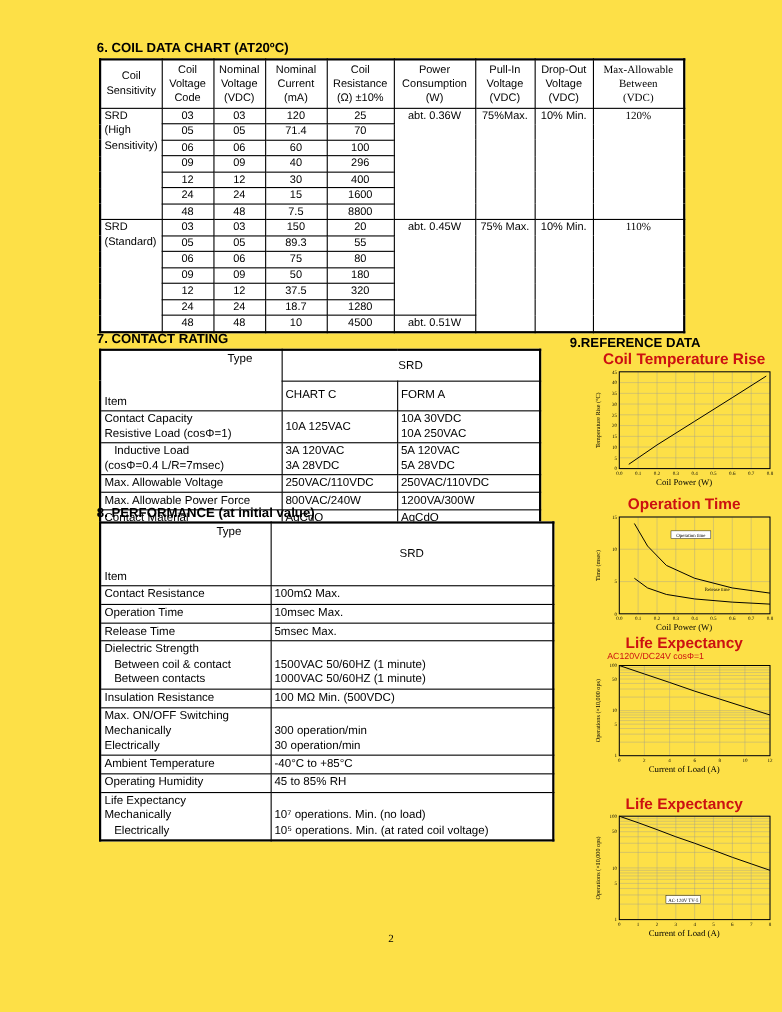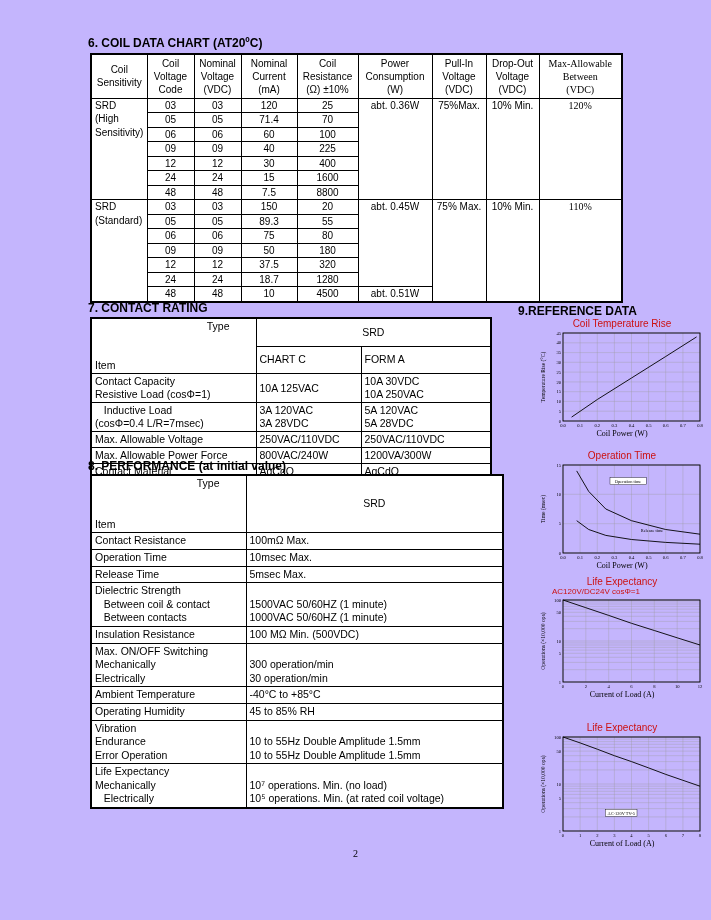--- a/index.html
+++ b/index.html
@@ -1,18 +1,18 @@
 <!DOCTYPE html>
 <html><head>
 <meta charset="utf-8">
 <style>
   *{margin:0;padding:0;box-sizing:border-box}
   html,body{background:#fff}
   body{font-family:"Liberation Sans",sans-serif;color:#000}
-  .page{position:relative;width:711px;height:920px;background:#c4b5fd;overflow:hidden}
+  .page{position:relative;width:711px;height:920px;background:#fde047;overflow:hidden}
   .sec-title{position:absolute;font-weight:bold;font-size:12px;white-space:nowrap}
   table{border-collapse:collapse;background:#fff}
   
   .coil-table{position:absolute;left:90px;top:53px;border:2px solid #000;table-layout:fixed}
   .coil-table th,.coil-table td{border:1px solid #000;font-size:10px;padding:0 2px;text-align:center;white-space:pre-line;overflow:hidden}
   .coil-table th{font-weight:normal;height:44px;line-height:13px;vertical-align:middle}
   .coil-table td{height:14px;line-height:13.5px;vertical-align:middle}
   .coil-table td.sens{text-align:left;vertical-align:top;padding-left:3px}
   .coil-table td.top{vertical-align:top}
   .coil-table .serif{font-family:"Liberation Serif",serif}
@@ -22,21 +22,21 @@
   .contact-table th.center{text-align:center}
   .type-item-cell{position:relative;height:28px}
   .type-lbl{position:absolute;top:1px;right:26px}
   .item-lbl{position:absolute;bottom:1px;left:3px}
   
   .perf-table{position:absolute;left:90px;top:474px;border:2px solid #000;table-layout:fixed}
   .perf-table th,.perf-table td{border:1px solid #000;font-size:10.5px;font-weight:normal;padding:1px 3px;text-align:left;vertical-align:top;white-space:pre-wrap;line-height:13.6px}
   .perf-table th.center{text-align:center;vertical-align:middle}
   
   .chart-block{position:absolute;left:538px;width:168px;text-align:center}
-  .chart-title{font-size:10px;font-weight:normal}
+  .chart-title{font-size:14px;font-weight:bold}
   .chart-sub{font-size:8px;text-align:left;margin-left:14px}
   .chart-xlabel{font-size:8px;margin-top:-2px;font-family:"Liberation Serif",serif}
   .chart-svg{display:block;margin:0 auto}
   .chart-svg .grid{stroke:#999;stroke-width:0.35}
   .chart-svg .frame{fill:none;stroke:#000;stroke-width:0.9}
   .chart-svg .series{fill:none;stroke:#000;stroke-width:0.9}
   .chart-svg .tick{font-size:4.6px;font-family:"Liberation Serif",serif}
   .chart-svg .ann{font-size:4.4px;font-family:"Liberation Serif",serif}
   .chart-svg .axis-label{font-size:5.6px;font-family:"Liberation Serif",serif}
   .page-num{position:absolute;top:848px;left:0;width:711px;text-align:center;font-size:10px;font-family:"Liberation Serif",serif}
@@ -113,21 +113,21 @@
         <tr>
           <td>06</td>
           <td>06</td>
           <td>60</td>
           <td>100</td>
         </tr>
         <tr>
           <td>09</td>
           <td>09</td>
           <td>40</td>
-          <td>225</td>
+          <td>296</td>
         </tr>
         <tr>
           <td>12</td>
           <td>12</td>
           <td>30</td>
           <td>400</td>
         </tr>
         <tr>
           <td>24</td>
           <td>24</td>
@@ -298,28 +298,20 @@
 300 operation/min
 30 operation/min</td>
         </tr>
         <tr>
           <td>Ambient Temperature</td>
           <td>-40°C to +85°C</td>
         </tr>
         <tr>
           <td>Operating Humidity</td>
           <td>45 to 85% RH</td>
-        </tr>
-        <tr>
-          <td>Vibration
-Endurance
-Error Operation</td>
-          <td>
-10 to 55Hz Double Amplitude 1.5mm
-10 to 55Hz Double Amplitude 1.5mm</td>
         </tr>
         <tr>
           <td>Life Expectancy
 Mechanically
    Electrically</td>
           <td>
 10⁷ operations. Min. (no load)
 10⁵ operations. Min. (at rated coil voltage)</td>
         </tr>
       </tbody>

